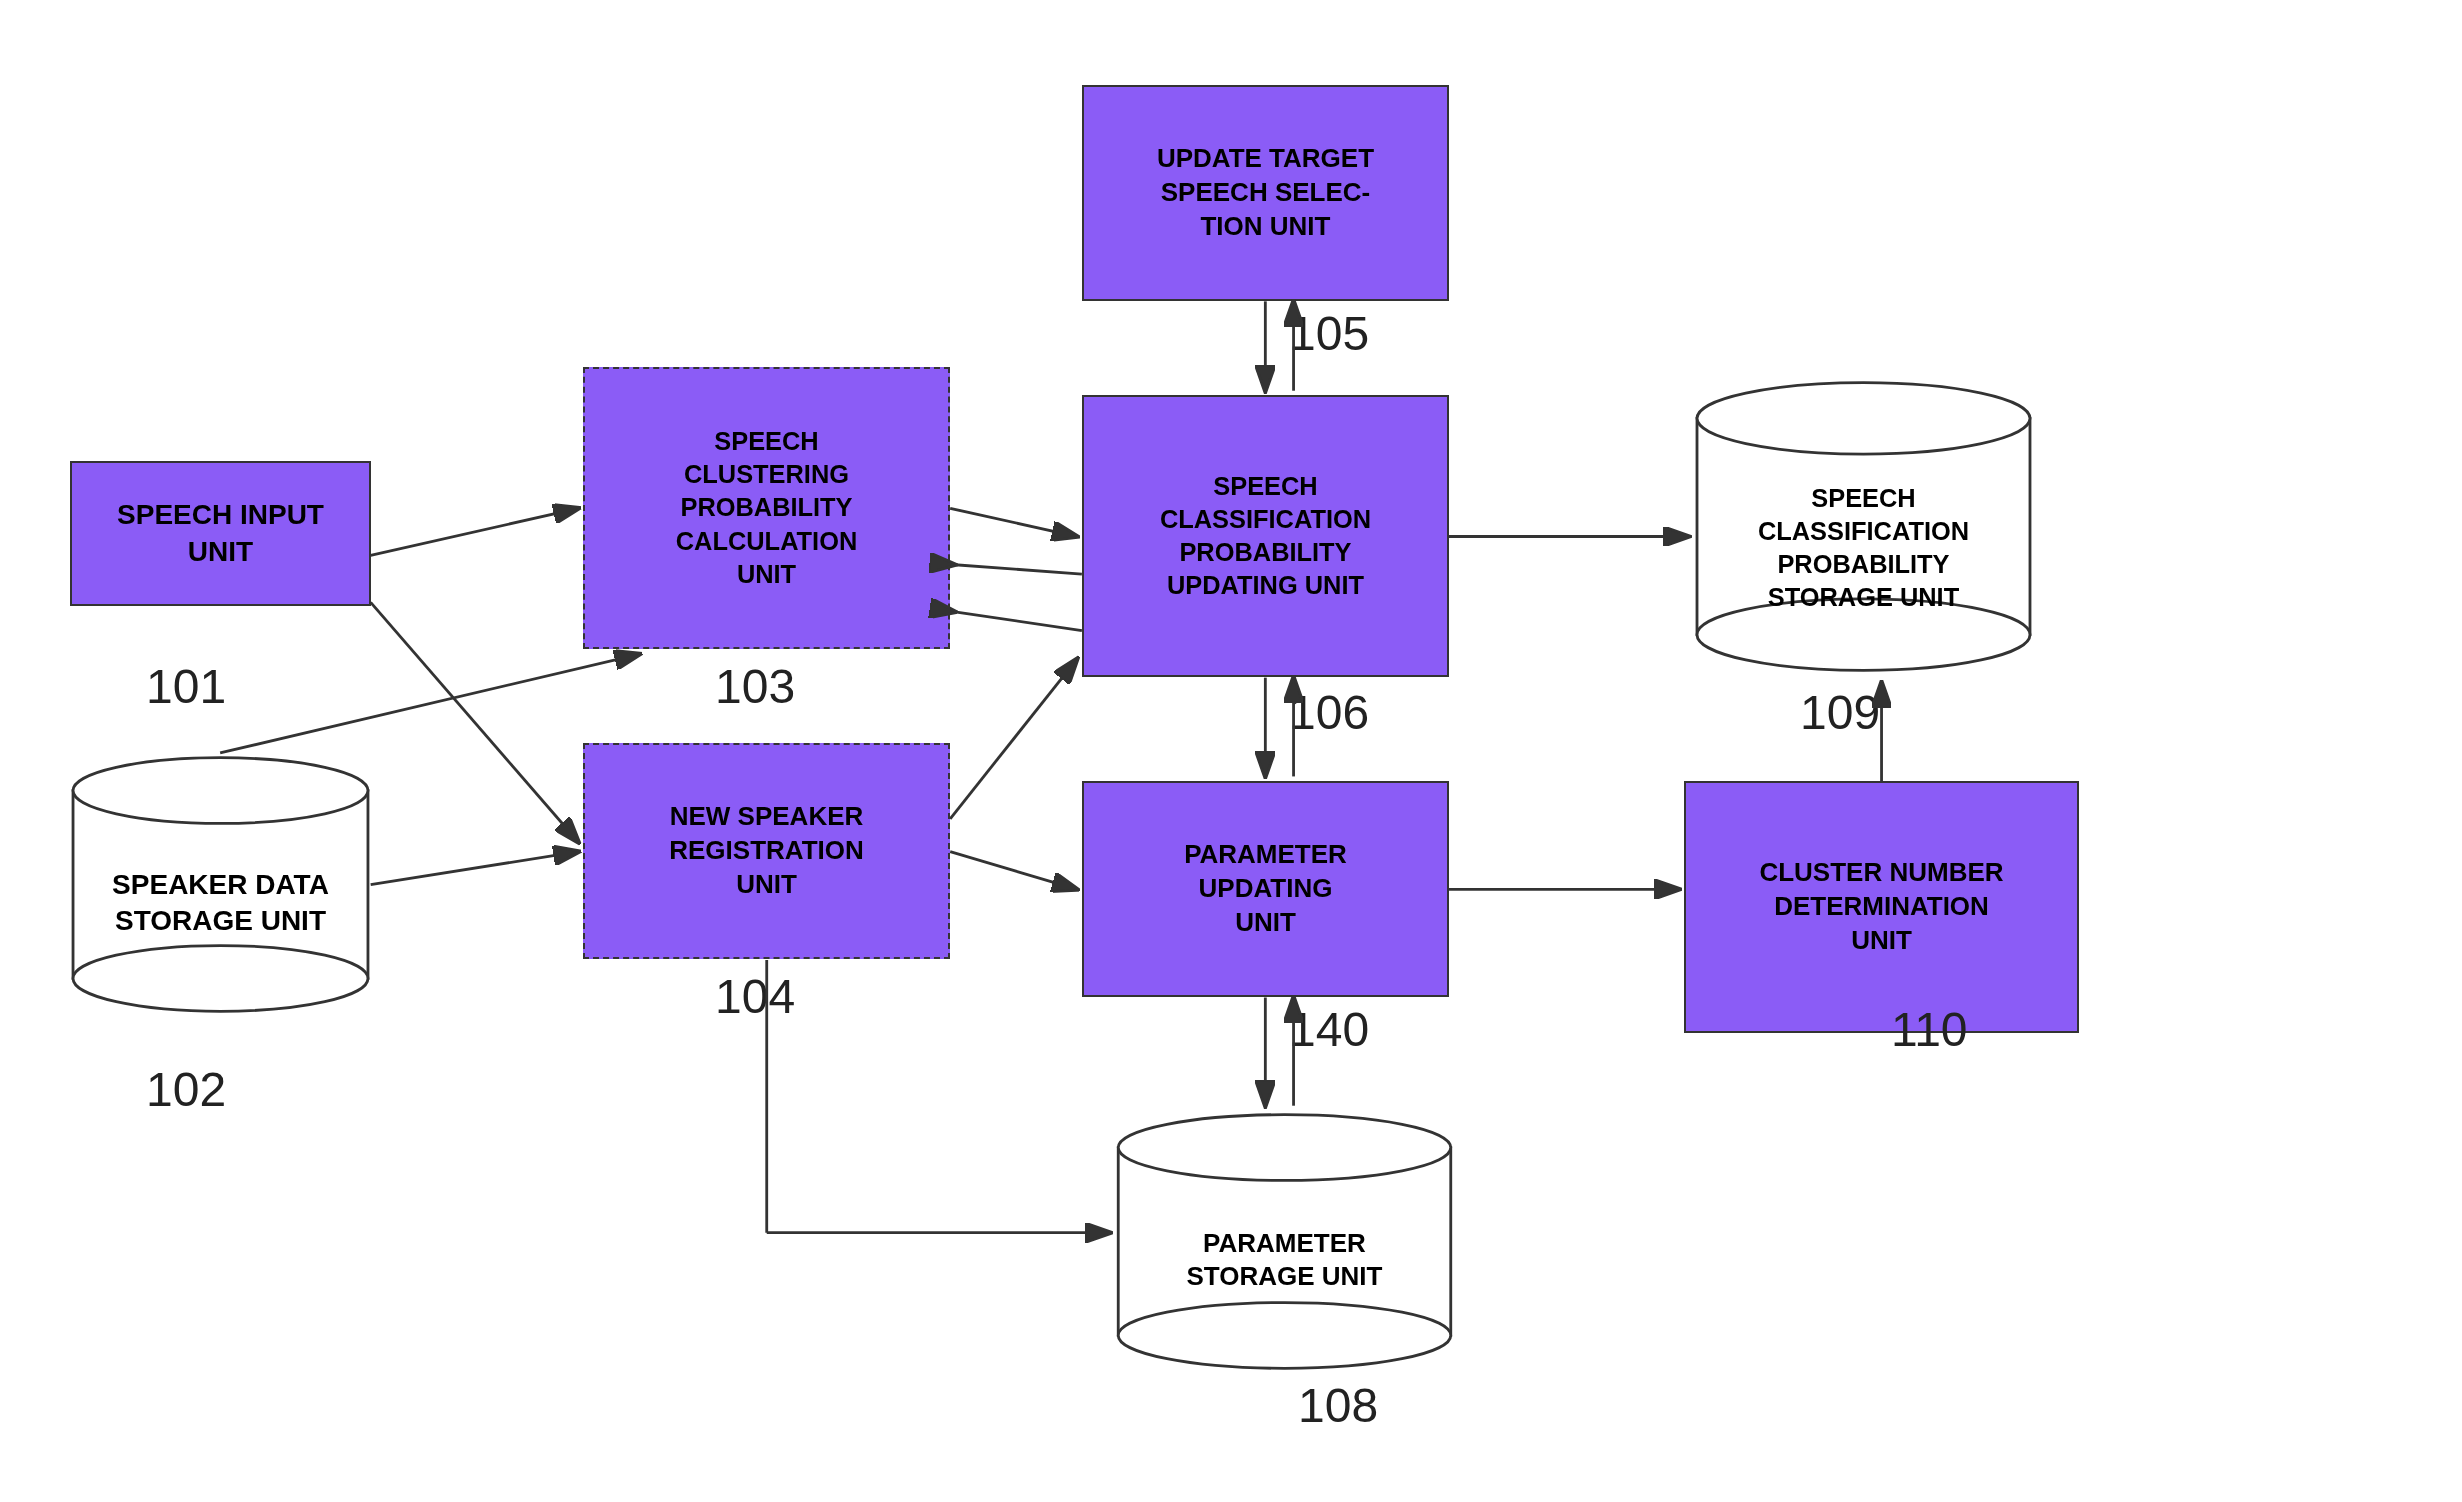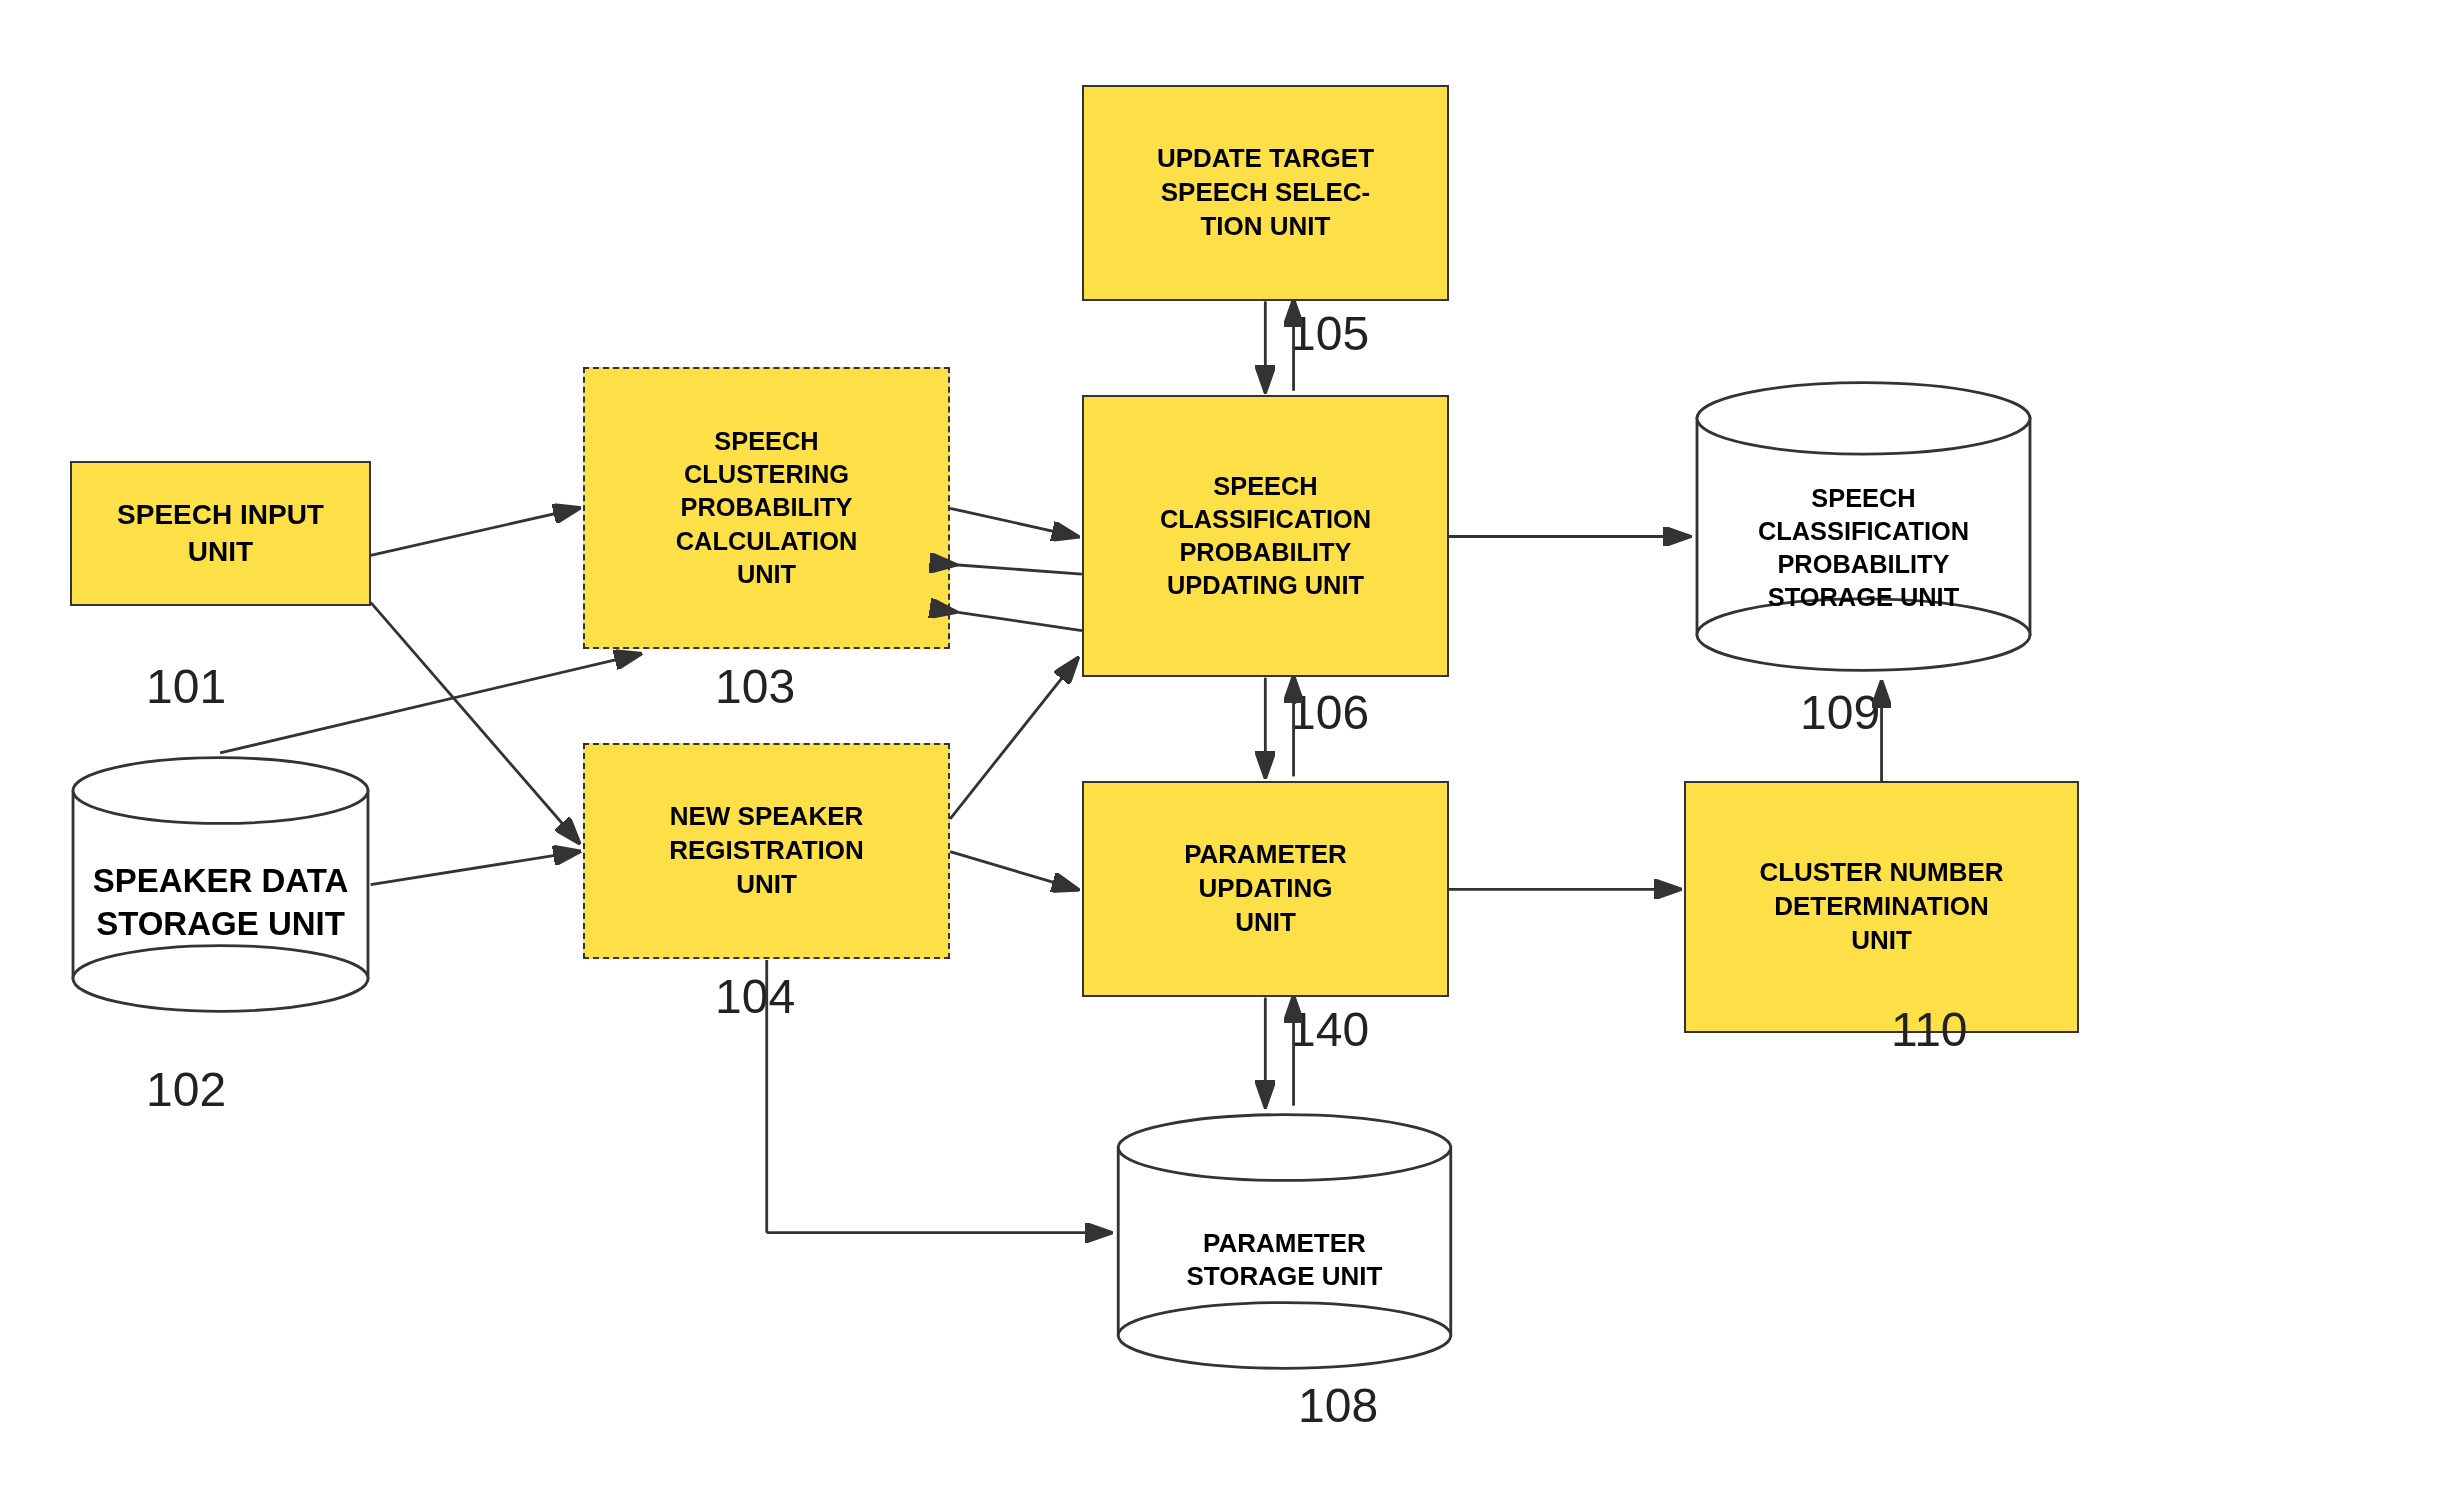--- a/index.html
+++ b/index.html
@@ -16,21 +16,21 @@
       position: relative;
       width: 2462px;
       height: 1503px;
       background: #fff;
     }
 
     
     .box {
       position: absolute;
       border: 2.8px solid #333;
-      background: #fde047;
+      background: #8b5cf6;
       display: flex;
       align-items: center;
       justify-content: center;
       text-align: center;
       font-size: 26px;
       font-weight: bold;
       line-height: 1.3;
       padding: 9.4px;
     }
 
@@ -102,21 +102,21 @@
 
   <div class="cylinder" style="left:70px; top:753px; width:301px; height:263px;">
     <svg viewBox="0 0 320 280" xmlns="http://www.w3.org/2000/svg">
 
       <rect x="3" y="40" width="314" height="200" fill="white" stroke="#333" stroke-width="3"></rect>
 
       <ellipse cx="160" cy="40" rx="157" ry="35" fill="white" stroke="#333" stroke-width="3"></ellipse>
 
       <ellipse cx="160" cy="240" rx="157" ry="35" fill="white" stroke="#333" stroke-width="3"></ellipse>
     </svg>
-    <div class="cyl-text" style="font-size:33px; padding-top:47px;">SPEAKER DATA<br>STORAGE UNIT</div>
+    <div class="cyl-text" style="font-size:28px; padding-top:47px;">SPEAKER DATA<br>STORAGE UNIT</div>
   </div>
   <div class="ref-num" style="left:146px; top:1026px;margin-top:36px;">
     <span>102</span>
   </div>
 
   <div class="box" style="left:583px; top:367px; width:367px; height:282px; font-size:25.4px; border-style: dashed; border-width:2.8px;">
     <span>SPEECH<br>CLUSTERING<br>PROBABILITY<br>CALCULATION<br>UNIT</span>
   </div>
   <div class="ref-num" style="left:715px; top:659px;">
     <span>103</span>

